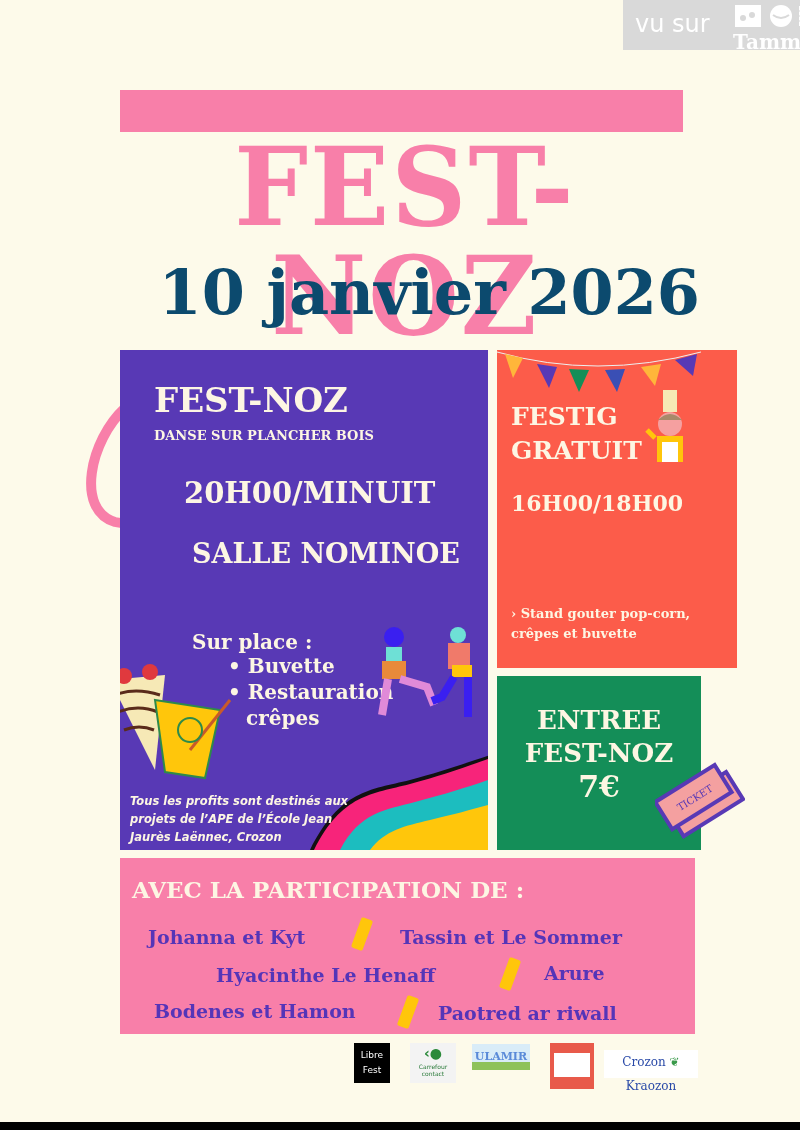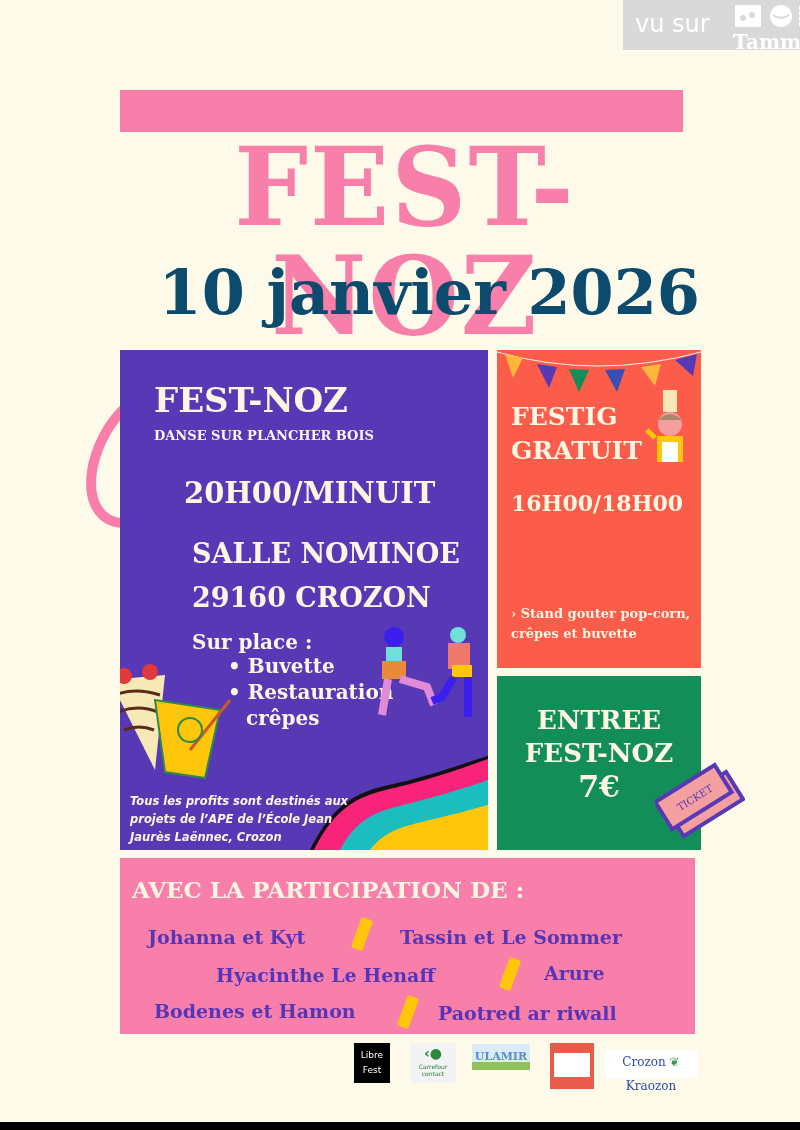--- a/index.html
+++ b/index.html
@@ -6,21 +6,21 @@
   body { width:800px; height:1130px; position:relative; overflow:hidden; background:#fdfaea; font-family:"DejaVu Serif", serif; }
   .abs { position:absolute; }
   .watermark { right:0; top:0; width:177px; height:50px; background:#d9d9d9; color:#fff; }
   .watermark .vu { position:absolute; left:12px; top:10px; font-family:"DejaVu Sans", sans-serif; font-size:24px; color:#fff; }
   .watermark .tk { position:absolute; left:110px; top:30px; font-family:"DejaVu Serif", serif; font-weight:bold; font-size:20px; color:#fff; }
   .top-bar { left:120px; top:90px; width:563px; height:42px; background:#f87fa9; }
   .title { left:110px; top:138px; width:590px; text-align:center; font-size:104px; font-weight:bold; color:#f87fa9; letter-spacing:2px; line-height:1; transform:scaleY(1.05); }
   .date { left:110px; top:262px; width:590px; text-align:right; font-size:62px; font-weight:bold; color:#0c4a6e; line-height:1; }
   .purple { left:120px; top:350px; width:368px; height:500px; background:#5839b5; overflow:hidden; }
   .cream { color:#fdf6e3; font-weight:bold; }
-  .red { left:497px; top:350px; width:204px; height:318px; background:#fc5c4a; overflow:hidden; }
+  .red { left:497px; top:350px; width:204px; height:318px; background:#fc5c4a; overflow:hidden;padding-left:36px; }
   .green { left:497px; top:676px; width:204px; height:174px; background:#148e58; overflow:hidden; }
   .pink { left:120px; top:858px; width:575px; height:176px; background:#f87fa9; }
   .name { color:#5535b8; font-weight:bold; font-size:19px; position:absolute; }
   .dash { position:absolute; width:12px; height:32px; background:#ffc60b; border-radius:2px; transform:rotate(20deg); }
   .logo { position:absolute; top:1043px; height:40px; }
 </style>
 </head>
 <body>
 
 <div class="abs watermark">
@@ -45,21 +45,20 @@
 
 <svg class="abs" style="left:80px;top:400px" width="120" height="160">
   <path d="M45 8 C10 40 -5 110 35 122 C70 130 85 95 70 82 C55 70 35 100 55 130 C65 145 80 150 95 152" stroke="#f87fa9" stroke-width="10" fill="none" stroke-linecap="round"></path>
 </svg>
 
 <div class="abs purple">
   <div class="abs cream" style="left:34px;top:30px;font-size:34px">FEST-NOZ</div>
   <div class="abs cream" style="left:34px;top:78px;font-size:13px">DANSE SUR PLANCHER BOIS</div>
   <div class="abs cream" style="left:64px;top:126px;font-size:29px">20H00/MINUIT</div>
   <div class="abs cream" style="left:72px;top:188px;font-size:27px">SALLE NOMINOE</div>
-  <div class="abs cream" style="left:72px;top:232px;font-size:27px">29160 CROZON</div>
   <div class="abs cream" style="left:72px;top:280px;font-size:20px">Sur place :</div>
   <div class="abs cream" style="left:108px;top:304px;font-size:20px">• <span>Buvette</span></div>
   <div class="abs cream" style="left:108px;top:330px;font-size:20px">• <span>Restauration</span></div>
   <div class="abs cream" style="left:126px;top:356px;font-size:20px">crêpes</div>
 
   <svg class="abs" style="left:-10px;top:310px" width="130" height="120">
     <polygon points="0,20 55,15 45,110" fill="#f6e9b6"></polygon>
     <path d="M5 35 q20 -8 45 0 M8 52 q20 -8 40 0 M14 70 q15 -6 30 0" stroke="#5a2b1a" stroke-width="3" fill="none"></path>
     <circle cx="14" cy="16" r="8" fill="#e0393e"></circle>
       <circle cx="40" cy="12" r="8" fill="#e0393e"></circle>

